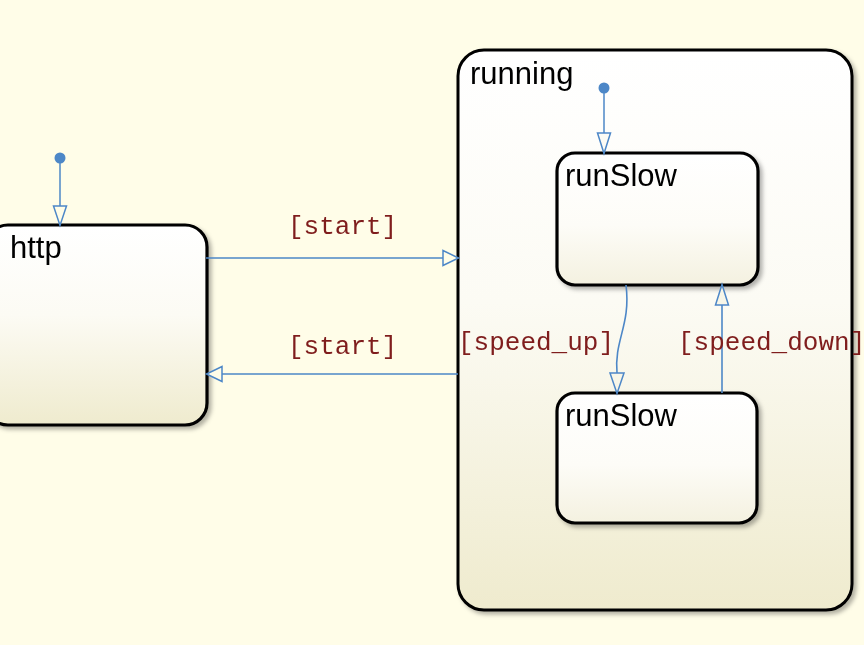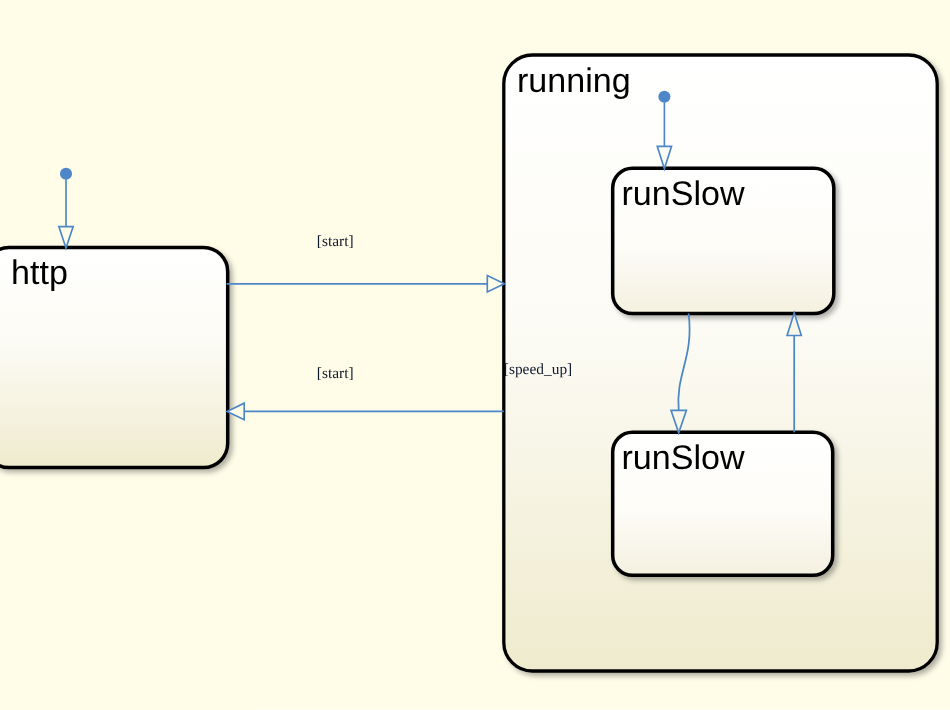--- a/index.html
+++ b/index.html
@@ -30,23 +30,23 @@
   .state-label {
     position: absolute;
     font-family: "Liberation Sans", sans-serif;
     font-size: 31px;
     color: #000000;
     white-space: nowrap;
     line-height: 1;
   }
   .edge-label {
     position: absolute;
-    font-family: Liberation Serif, serif;
-    font-size: 14px;
-    color: #0f172a;
+    font-family: Liberation Mono, monospace;
+    font-size: 26px;
+    color: #7f1d1d;
     white-space: nowrap;
     line-height: 1;
   }
   #watermark {
     position: absolute;
     font-family: "Liberation Serif", serif;
     font-size: 18px;
     letter-spacing: 1.4px;
     color: #f3efd9;
     white-space: nowrap;
@@ -132,15 +132,16 @@
   <div class="state-label" style="left:565px; top:160px;">runSlow</div>
 
   <div class="state-label" style="left:565px; top:400px;">runSlow</div>
 
   <div class="edge-label" style="left:288px; top:214px;">[start]</div>
 
   <div class="edge-label" style="left:288px; top:334px;">[start]</div>
 
   <div class="edge-label" style="left:458px; top:330px;">[speed_up]</div>
 
+  <div class="edge-label" style="left:678px; top:330px;">[speed_down]</div>
 
 
 </div>
 
 </body></html>

